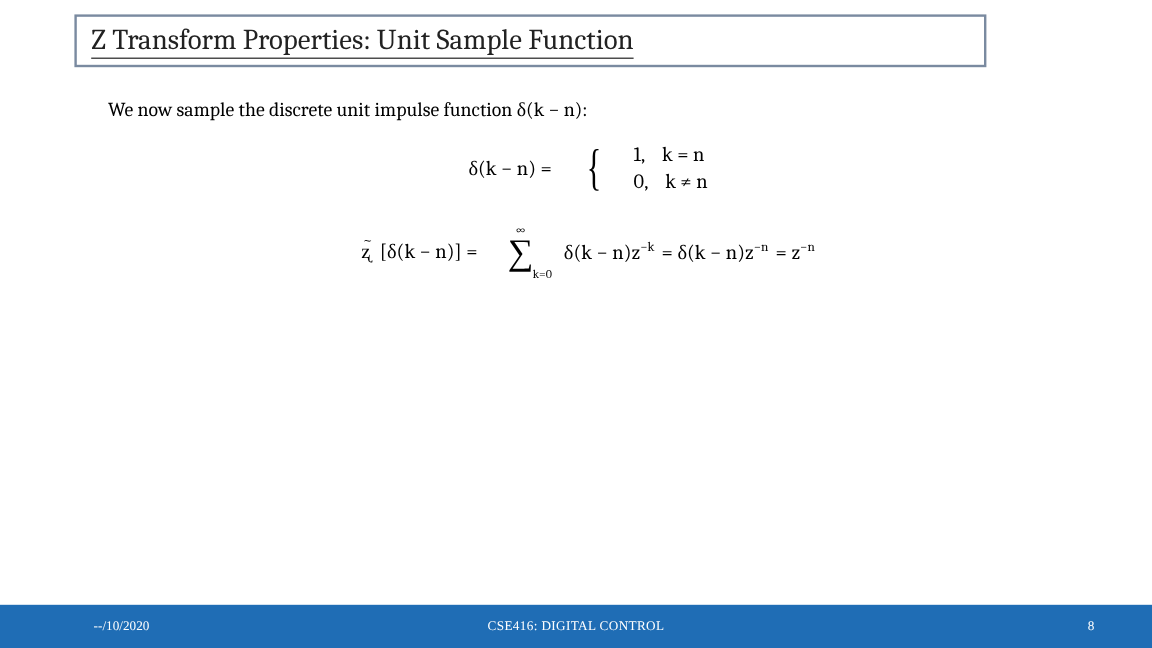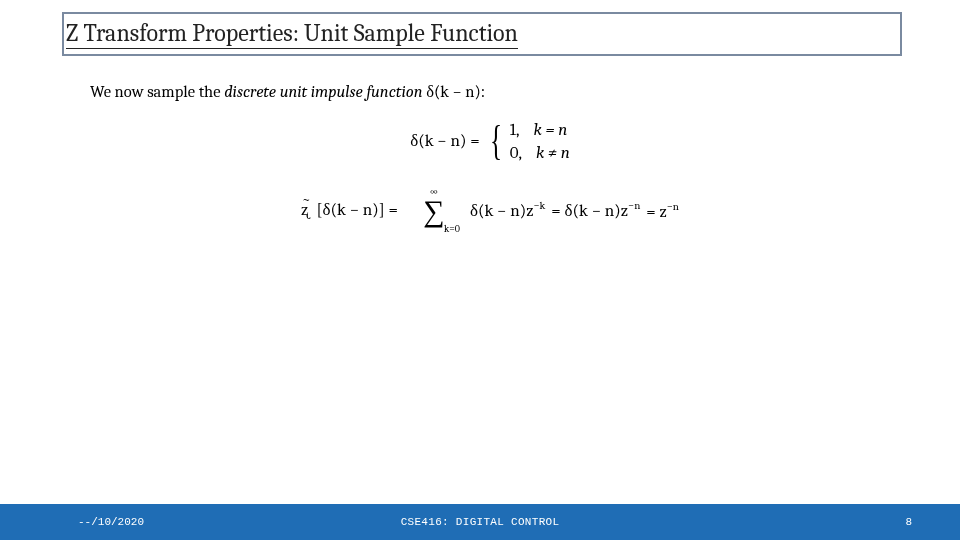--- a/index.html
+++ b/index.html
@@ -1,42 +1,42 @@
 <!DOCTYPE html>
 <html><head>
 <meta charset="utf-8">
 <style>
   * { box-sizing: border-box; margin: 0; padding: 0; }
   html, body { width: 960px; height: 540px; font-family: Cambria, Georgia, 'Times New Roman', serif; background: #fff; overflow: hidden; }
   .slide { position: relative; width: 960px; height: 540px; }
   .title-box {
     position: absolute;
     left: 62px; top: 12px;
-    width: 840px; height: 44px;
+    width: 760px; height: 44px;
     border: 2px solid #7a8aa0;
     display: flex; align-items: center;
-    padding-left: 2px;
+    padding-left: 12px;
   }
   .title-box span {
     font-size: 24px;
     color: #222;
     border-bottom: 1px solid #222;
     padding-bottom: 1px;
   }
   .content {
     position: absolute;
     left: 90px; top: 82px;
     width: 800px;
     font-size: 16.5px;
     color: #000;
   }
   .line1 { margin-bottom: 18px; }
-  .italic { font-style: italic; }
+  .italic { }
   .eq-block { display: flex; justify-content: center; margin: 10px 0 24px; }
-  .eq { display: flex; align-items: center; font-size: 17px; }
+  .eq { display: flex; align-items: center; font-size: 17px; gap: 19px; }
   .brace {
     font-size: 42px; line-height: 0.8; margin: 0 4px 0 6px;
     transform: scaleX(0.6);
     font-family: 'Times New Roman', serif;
   }
   .cases { display: flex; flex-direction: column; gap: 4px; }
   .cases .row { display: flex; gap: 14px; }
   .line2 { margin: 14px 0 18px; line-height: 1.45; }
   .eq2-block { display: flex; justify-content: center; }
   .eq2 { display: flex; align-items: center; font-size: 17px; gap: 6px; }
@@ -45,21 +45,21 @@
   .sum-wrap { display: flex; flex-direction: column; align-items: center; line-height: 1; margin: 0 4px; }
   .sum-top { font-size: 11px; margin-bottom: -1px; }
   .sum-sym { font-size: 30px; font-family: 'Times New Roman', serif; }
   .sum-bot { font-size: 10px; margin-top: -2px; margin-left: 36px; }
   .sup { vertical-align: super; font-size: 11px; }
   .footer {
     position: absolute; left: 0; bottom: 0; width: 960px; height: 36px;
     background: #1f6db5;
     display: flex; align-items: center; justify-content: space-between;
     padding: 0 48px 0 78px;
-    color: #fff; font-family: Liberation Mono, monospace; font-size: 11px;
+    color: #fff; font-family: Liberation Serif, serif; font-size: 11px;
   }
   .footer .center { position: absolute; left: 50%; transform: translateX(-50%); letter-spacing: 0.3px; }
   .footer .right { }
 </style>
 </head>
 <body>
 
 <div class="slide">
 
   <div class="title-box">

